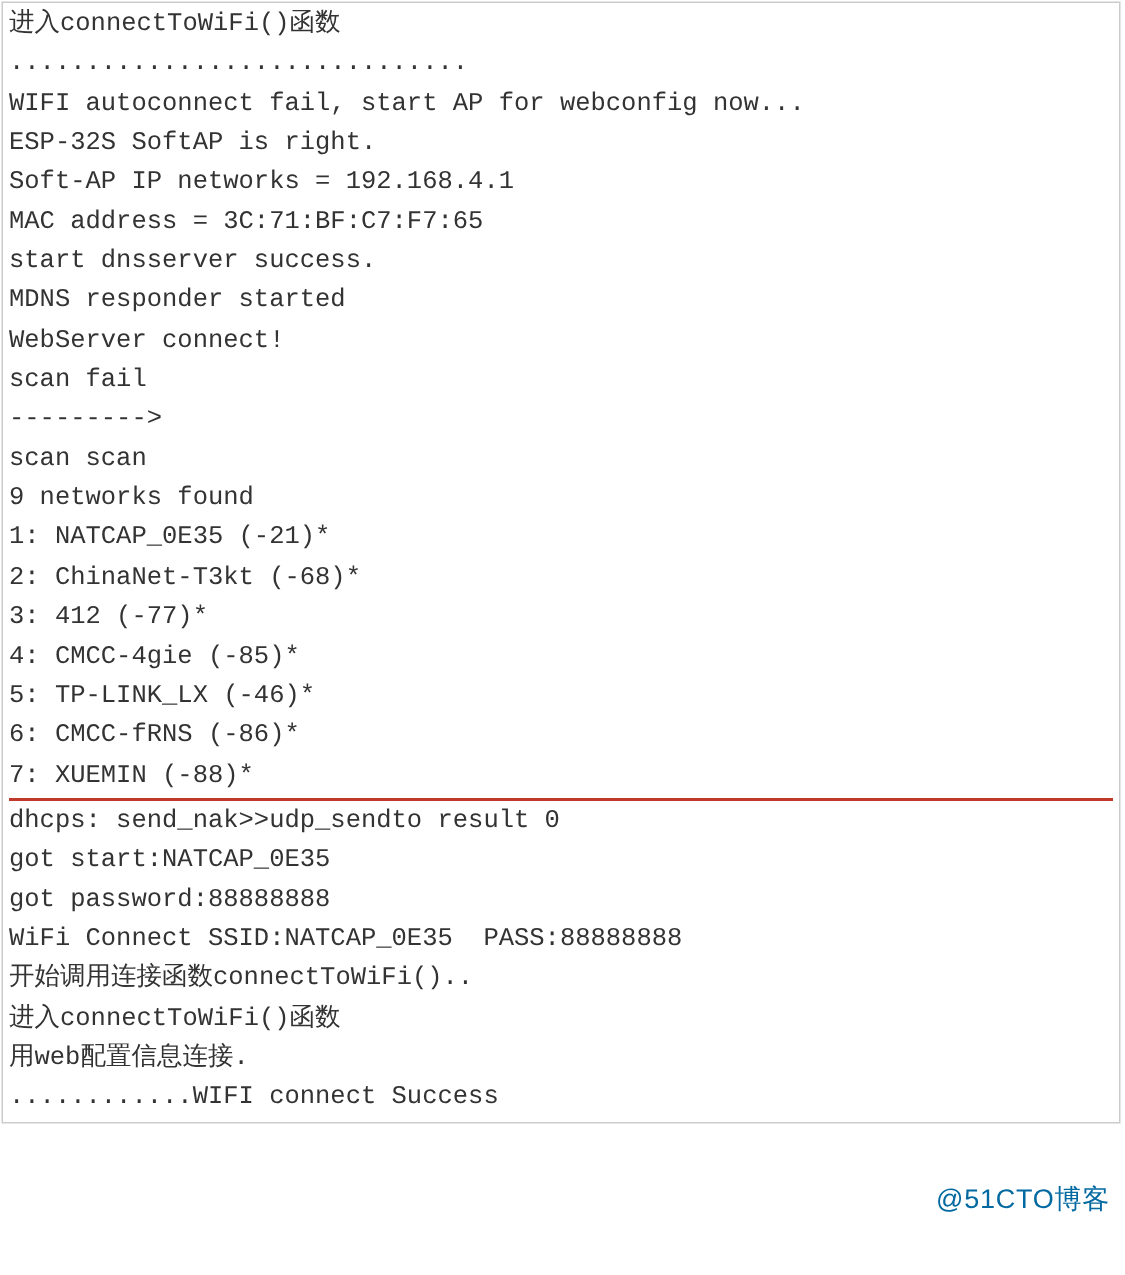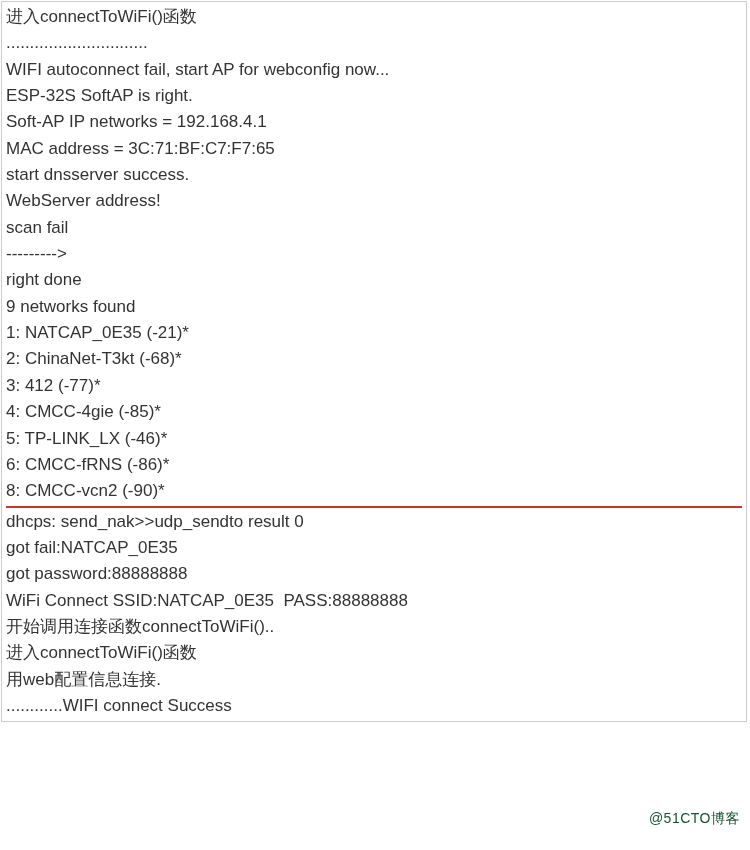--- a/index.html
+++ b/index.html
@@ -20,68 +20,69 @@
     }
     .terminal {
       border: 1px solid #cccccc;
       padding: 2px 4px;
       width: 746px;
       margin: 1px;
       background: #ffffff;
     }
     .log-line {
       white-space: pre;
-      font-family: Liberation Sans, sans-serif;
+      font-family: Liberation Mono, monospace;
     }
     .divider {
       height: 0;
       border-top: 2px solid #c0392b;
       margin: 1px 0 1px 0;
       width: 100%;
     }
     .watermark {
       position: absolute;
       right: 10px;
-      bottom: 20px;
-      color: #14532d;
-      font-size: 14px;
+      bottom: 36px;
+      color: #0369a1;
+      font-size: 18px;
       font-family: "Microsoft YaHei", sans-serif;
       letter-spacing: 0.5px;
       pointer-events: none;
     }
   </style>
 </head>
 <body>
 
 <div class="terminal">
   <div>
     <div class="log-line">进入connectToWiFi()函数</div>
     <div class="log-line">..............................</div>
     <div class="log-line">WIFI autoconnect fail, start AP for webconfig now...</div>
     <div class="log-line">ESP-32S SoftAP is right.</div>
     <div class="log-line">Soft-AP IP networks = 192.168.4.1</div>
     <div class="log-line">MAC address = 3C:71:BF:C7:F7:65</div>
     <div class="log-line">start dnsserver success.</div>
-    <div class="log-line">WebServer address!</div>
+    <div class="log-line">MDNS responder started</div>
+    <div class="log-line">WebServer connect!</div>
     <div class="log-line">scan fail</div>
     <div class="log-line">---------&gt;</div>
-    <div class="log-line">right done</div>
+    <div class="log-line">scan scan</div>
     <div class="log-line">9 networks found</div>
     <div class="log-line">1: NATCAP_0E35 (-21)*</div>
     <div class="log-line">2: ChinaNet-T3kt (-68)*</div>
     <div class="log-line">3: 412 (-77)*</div>
     <div class="log-line">4: CMCC-4gie (-85)*</div>
     <div class="log-line">5: TP-LINK_LX (-46)*</div>
     <div class="log-line">6: CMCC-fRNS (-86)*</div>
-    <div class="log-line">8: CMCC-vcn2 (-90)*</div>
+    <div class="log-line">7: XUEMIN (-88)*</div>
   </div>
   <div class="divider"></div>
   <div>
     <div class="log-line">dhcps: send_nak&gt;&gt;udp_sendto result 0</div>
-    <div class="log-line">got fail:NATCAP_0E35</div>
+    <div class="log-line">got start:NATCAP_0E35</div>
     <div class="log-line">got password:88888888</div>
     <div class="log-line">WiFi Connect SSID:NATCAP_0E35  PASS:88888888</div>
     <div class="log-line">开始调用连接函数connectToWiFi()..</div>
     <div class="log-line">进入connectToWiFi()函数</div>
     <div class="log-line">用web配置信息连接.</div>
     <div class="log-line">............WIFI connect Success</div>
 
   </div>
 </div>
 

